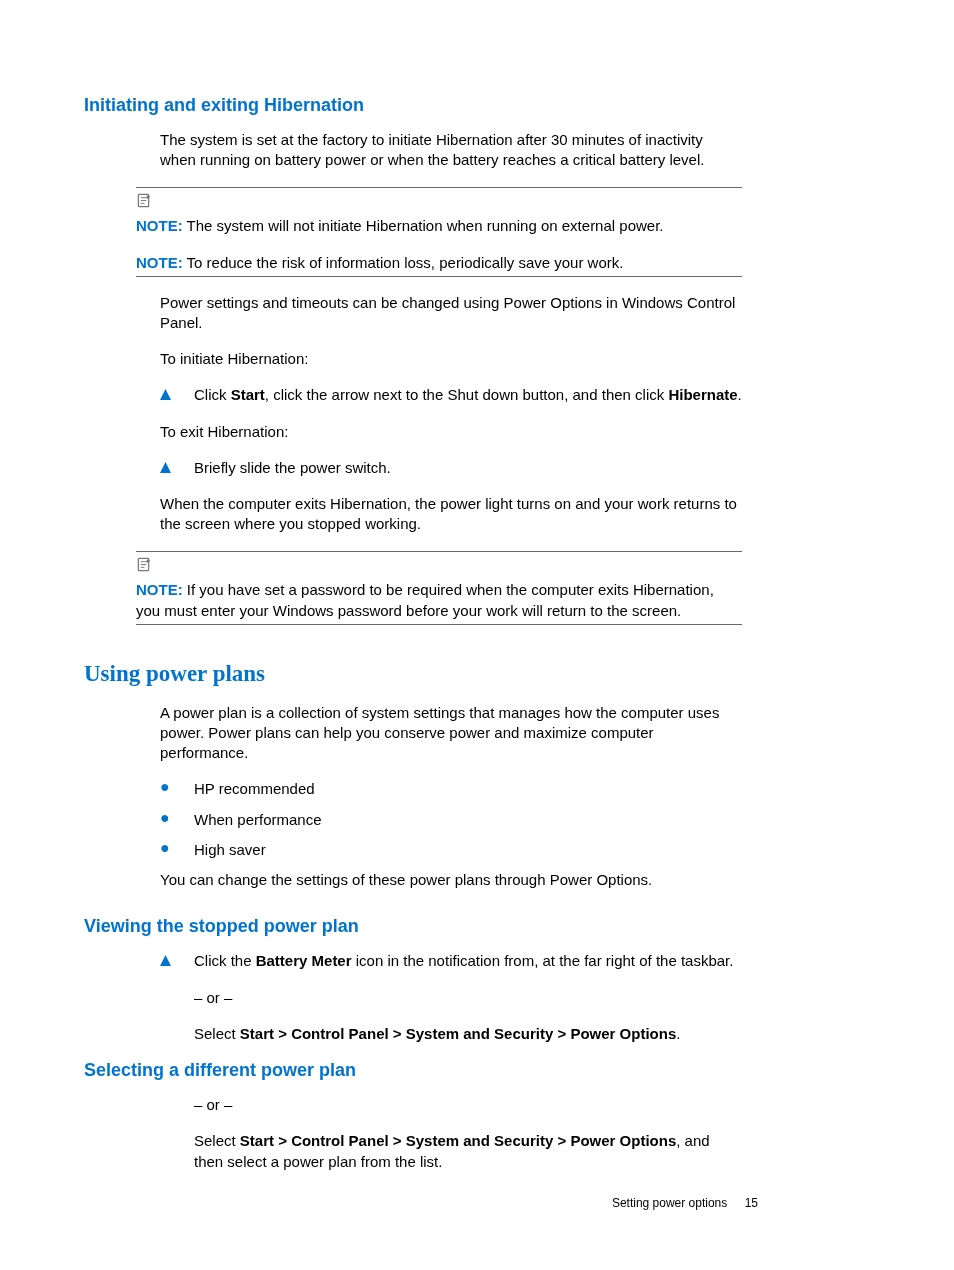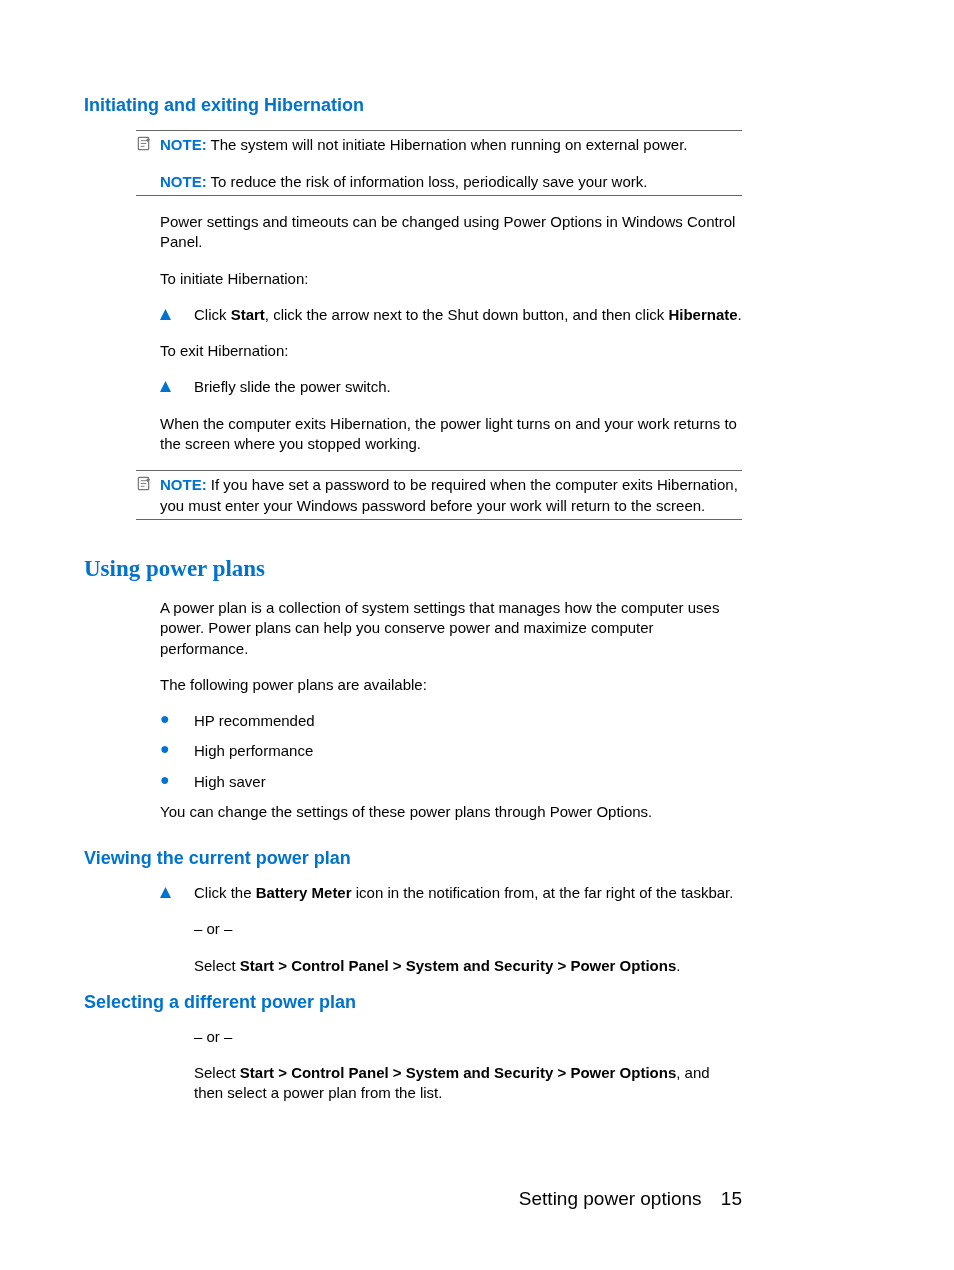--- a/index.html
+++ b/index.html
@@ -38,20 +38,21 @@
     line-height: 1.35;
   }
   .note-row {
     display: flex;
     align-items: flex-start;
     border-top: 1px solid #666;
     border-bottom: 1px solid #666;
     margin: 0 0 16px 52px;
     padding: 3px 0 3px 0;
     line-height: 1.4;
+    flex-direction: column;
   }
   .note-icon {
     width: 24px;
     flex: 0 0 24px;
     color: #666;
     display: flex;
     align-items: flex-start;
   }
   .note-icon svg {
     width: 15px;
@@ -104,34 +105,37 @@
     flex: 1;
   }
   .indent-sub {
     margin: 0 0 16px 110px;
     line-height: 1.35;
   }
   b { font-weight: bold; }
   .footer {
     position: absolute;
     bottom: 60px;
-    right: 80px;
-    font-size: 19px;
+    right: 64px;
+    font-size: 12px;
   }
   .footer-page {
     margin-left: 14px;
   }
 </style>
 </head>
 <body>
 
 <div class="page">
 
   <div class="h3">Initiating and exiting Hibernation</div>
 
+  <div class="body-block">
+    <p>The system is set at the factory to initiate Hibernation after 30 minutes of inactivity when running on battery power or when the battery reaches a critical battery level.</p>
+  </div>
 
   <div class="note-row">
     <span class="note-icon">
       <svg viewBox="0 0 16 16" fill="none" stroke="#777" stroke-width="1.3">
         <rect x="2.5" y="1.5" width="11" height="13" rx="1"></rect>
         <path d="M5 5h6M5 8h6M5 11h4" stroke-width="1"></path>
         <path d="M13 2l2 2-2.5 2.5-2-2z" fill="#777" stroke="none"></path>
       </svg>
     </span>
     <div class="note-content">
@@ -190,41 +194,40 @@
     <div class="note-content">
       <span class="note-label">NOTE:</span>
       <span> </span><span>If you have set a password to be required when the computer exits Hibernation, you must enter your Windows password before your work will return to the screen.</span>
     </div>
   </div>
 
   <div class="h2">Using power plans</div>
 
   <div class="body-block">
     <p>A power plan is a collection of system settings that manages how the computer uses power. Power plans can help you conserve power and maximize computer performance.</p>
-    <p>The following power plans are available:</p>
   </div>
 
   <div class="bullet-row">
     <span class="bullet-icon">●</span>
     <div class="bullet-content">HP recommended</div>
   </div>
   <div class="bullet-row">
     <span class="bullet-icon">●</span>
-    <div class="bullet-content">High performance</div>
+    <div class="bullet-content">When performance</div>
   </div>
   <div class="bullet-row">
     <span class="bullet-icon">●</span>
     <div class="bullet-content">High saver</div>
   </div>
 
   <div class="body-block">
     <p>You can change the settings of these power plans through Power Options.</p>
   </div>
 
-  <div class="h3" style="margin-top:26px">Viewing the current power plan</div>
+  <div class="h3" style="margin-top:26px">Viewing the stopped power plan</div>
 
   <div class="triangle-row">
     <span class="triangle-icon">
       <svg viewBox="0 0 10 10">
           <polygon points="5,0 10,10 0,10" fill="#0073cf"></polygon>
         </svg>
     </span>
     <div class="triangle-content">
       <span>Click the </span><b>Battery Meter</b><span> icon in the notification from, at the far right of the taskbar.</span>
     </div>

